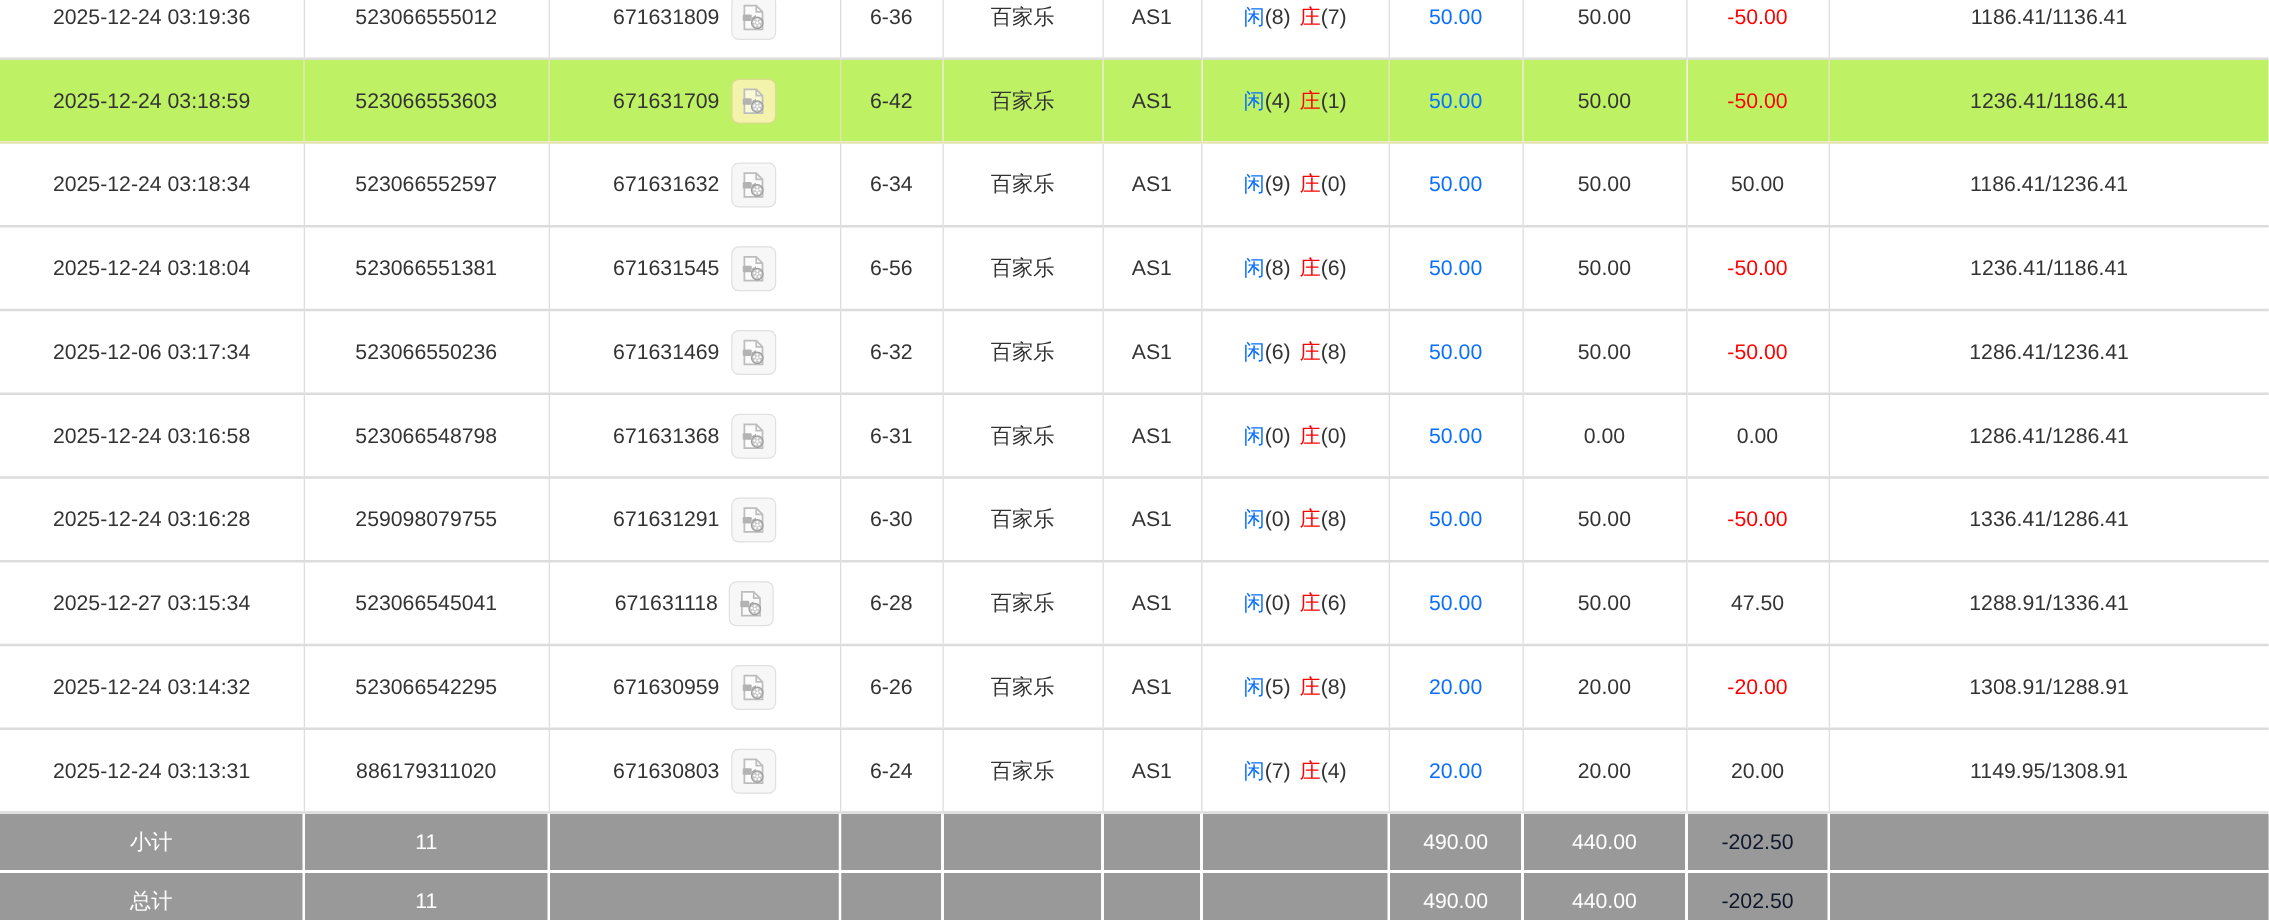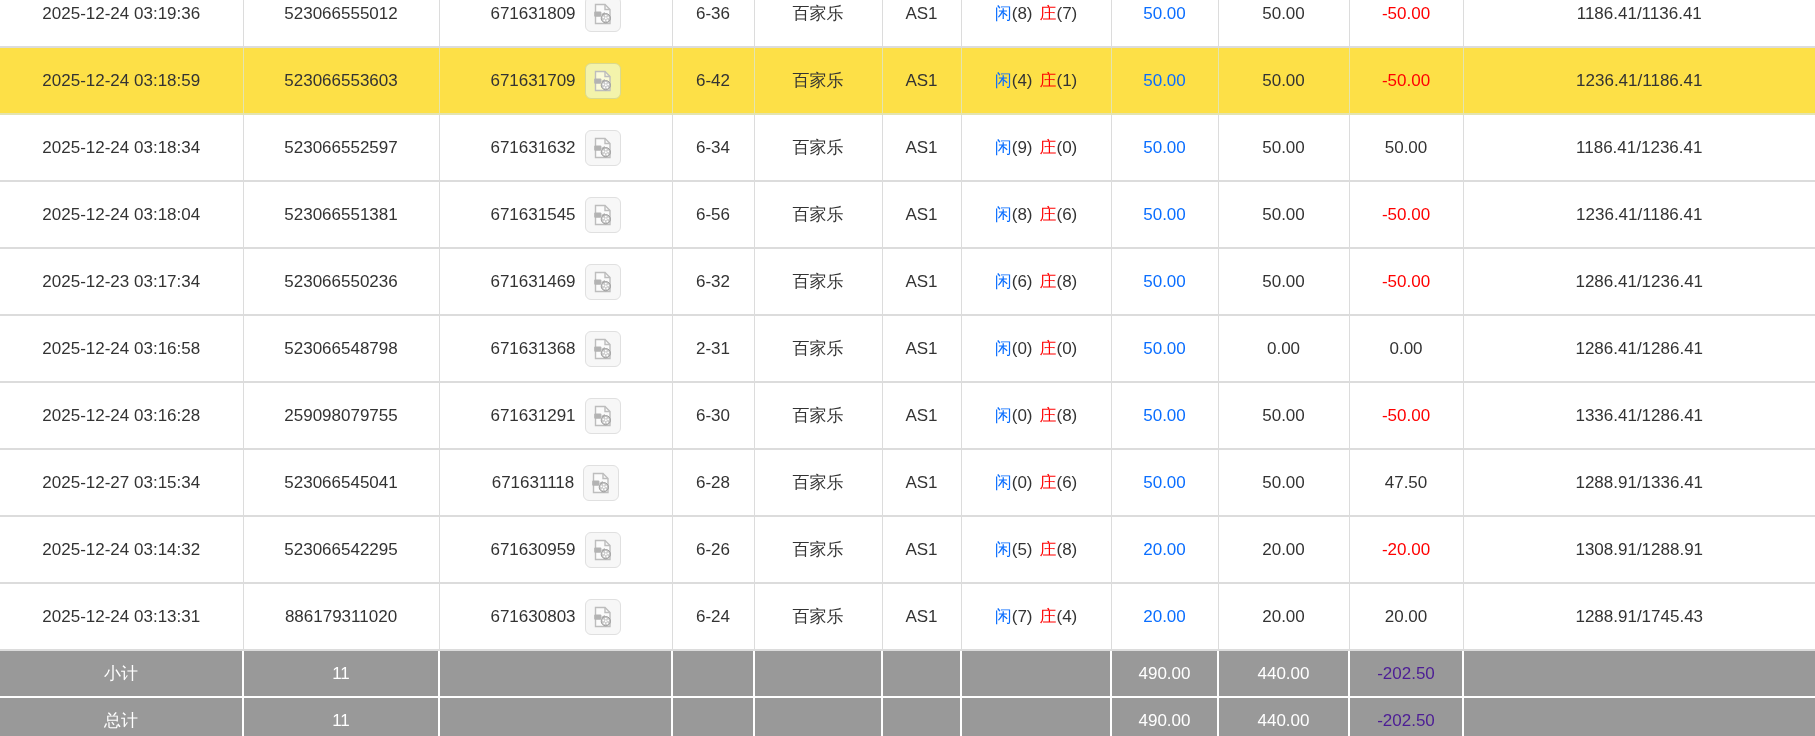--- a/index.html
+++ b/index.html
@@ -14,21 +14,21 @@
   td{
     border:1px solid #dcdcdc;
     border-top-width:2px;border-bottom-width:2px;
     text-align:center;vertical-align:middle;
     font-size:17px;color:#333;padding:0;
     overflow:hidden;white-space:nowrap;
   }
   tr.data-row{height:67px;background:#fff;}
   tr.data-row td:first-child{border-left:none;}
   tr.data-row td:last-child{border-right:none;}
-  tr.hl{background:#fde047;}
+  tr.hl{background:#bef264;}
   tr.hl td{border-color:#e4e4b0;}
   .c-bet{color:#0a6eff;}
   .xian{color:#0a6eff;}
   .zhuang{color:#ff0000;margin-left:7px;}
   .score{color:#333;}
   td.neg{color:#ff0000;}
   
   .rid-wrap{display:flex;align-items:center;justify-content:center;gap:9px;}
   .video-btn{
     display:inline-flex;align-items:center;justify-content:center;
@@ -36,21 +36,21 @@
     background:#f7f7f7;border:1px solid #e0e0e0;border-radius:6px;
   }
   tr.hl .video-btn{background:#f3f3ab;border-color:#d9d98f;}
   
   tr.sum-row{background:#999999;height:47px;}
   tr.sum-row td{
     border:2px solid #fff;color:#fff;font-size:17px;margin-top:24px;
   }
   tr.sum-row td:first-child{border-left:none;}
   tr.sum-row td:last-child{border-right:none;}
-  tr.sum-row td.neg{color:#4c1d95;}
+  tr.sum-row td.neg{color:#0f172a;}
 </style>
 </head>
 <body>
 
 <div class="viewport">
   <table class="records">
     <colgroup>
       <col style="width:243px">
         <col style="width:196px">
         <col style="width:233px">
@@ -194,21 +194,21 @@
     <td>AS1</td>
     <td>
       <span class="xian">闲</span><span class="score">(8)</span><span class="zhuang">庄</span><span class="score">(6)</span>
     </td>
     <td class="c-bet">50.00</td>
     <td>50.00</td>
     <td class="c-wl neg">-50.00</td>
     <td>1236.41/1186.41</td>
   </tr>
         <tr class="data-row">
-    <td>2025-12-23 03:17:34</td>
+    <td>2025-12-06 03:17:34</td>
     <td>523066550236</td>
     <td>
       <span class="rid-wrap">
         <span>671631469</span>
         <button class="video-btn" type="button">
           <svg width="24" height="24" viewBox="0 0 24 24">
             <path d="M4.5 2.5 h9.5 l5 5 V21.5 H4.5 Z" fill="#ffffff" fill-opacity="0.55" stroke="#bdbdbd" stroke-width="1.4"></path>
             <path d="M14 2.5 v5 h5" fill="none" stroke="#bdbdbd" stroke-width="1.4"></path>
             <rect x="3.2" y="9.6" width="7.2" height="5.2" rx="1" fill="#b3b3b3"></rect>
             <path d="M10.4 11.9 l3.4 -2 v4.6 l-3.4 -2 z" fill="#b3b3b3"></path>
@@ -250,21 +250,21 @@
             <circle cx="14.8" cy="16.2" r="1.0" fill="#ffffff"></circle>
             <circle cx="14.8" cy="13.6" r="0.9" fill="#ffffff"></circle>
             <circle cx="17.2" cy="15.4" r="0.9" fill="#ffffff"></circle>
             <circle cx="16.3" cy="18.3" r="0.9" fill="#ffffff"></circle>
             <circle cx="13.3" cy="18.3" r="0.9" fill="#ffffff"></circle>
             <circle cx="12.4" cy="15.4" r="0.9" fill="#ffffff"></circle>
           </svg>
         </button>
       </span>
     </td>
-    <td>2-31</td>
+    <td>6-31</td>
     <td>百家乐</td>
     <td>AS1</td>
     <td>
       <span class="xian">闲</span><span class="score">(0)</span><span class="zhuang">庄</span><span class="score">(0)</span>
     </td>
     <td class="c-bet">50.00</td>
     <td>0.00</td>
     <td class="c-wl">0.00</td>
     <td>1286.41/1286.41</td>
   </tr>
@@ -395,21 +395,21 @@
     </td>
     <td>6-24</td>
     <td>百家乐</td>
     <td>AS1</td>
     <td>
       <span class="xian">闲</span><span class="score">(7)</span><span class="zhuang">庄</span><span class="score">(4)</span>
     </td>
     <td class="c-bet">20.00</td>
     <td>20.00</td>
     <td class="c-wl">20.00</td>
-    <td>1288.91/1745.43</td>
+    <td>1149.95/1308.91</td>
   </tr>
         <tr class="sum-row">
     <td>小计</td>
     <td>11</td>
     <td></td>
     <td></td>
     <td></td>
     <td></td>
     <td></td>
     <td>490.00</td>

